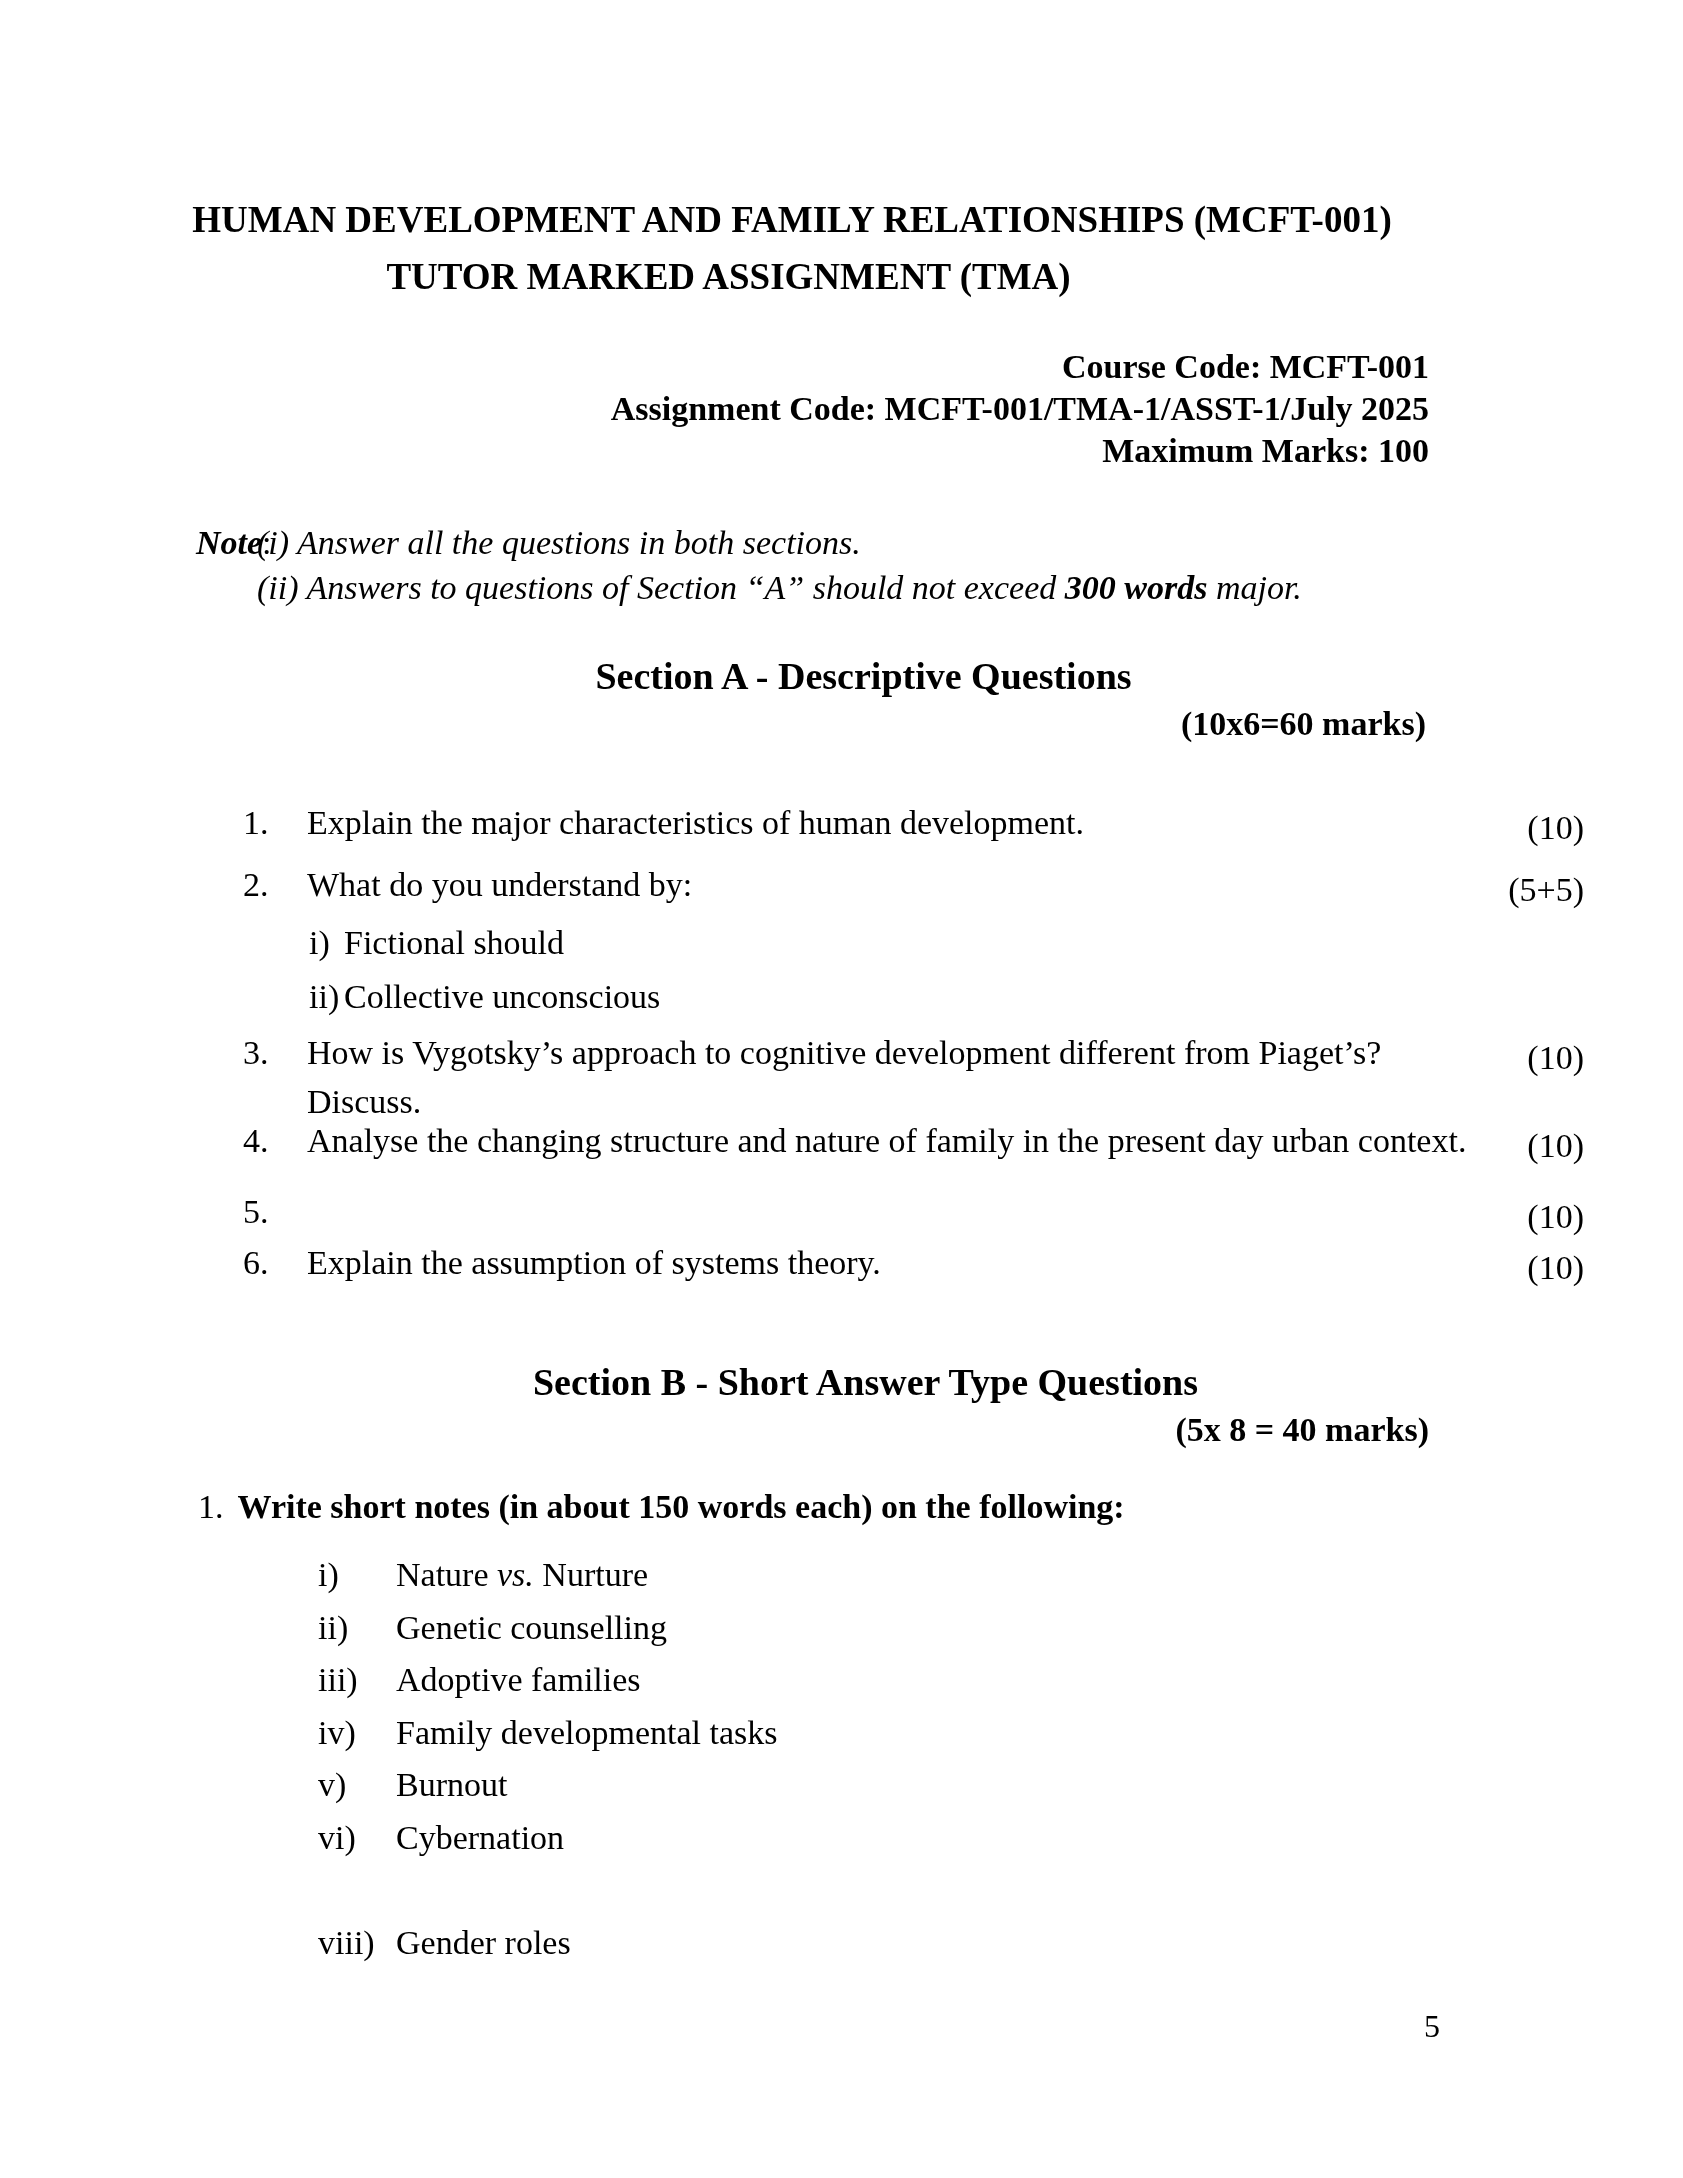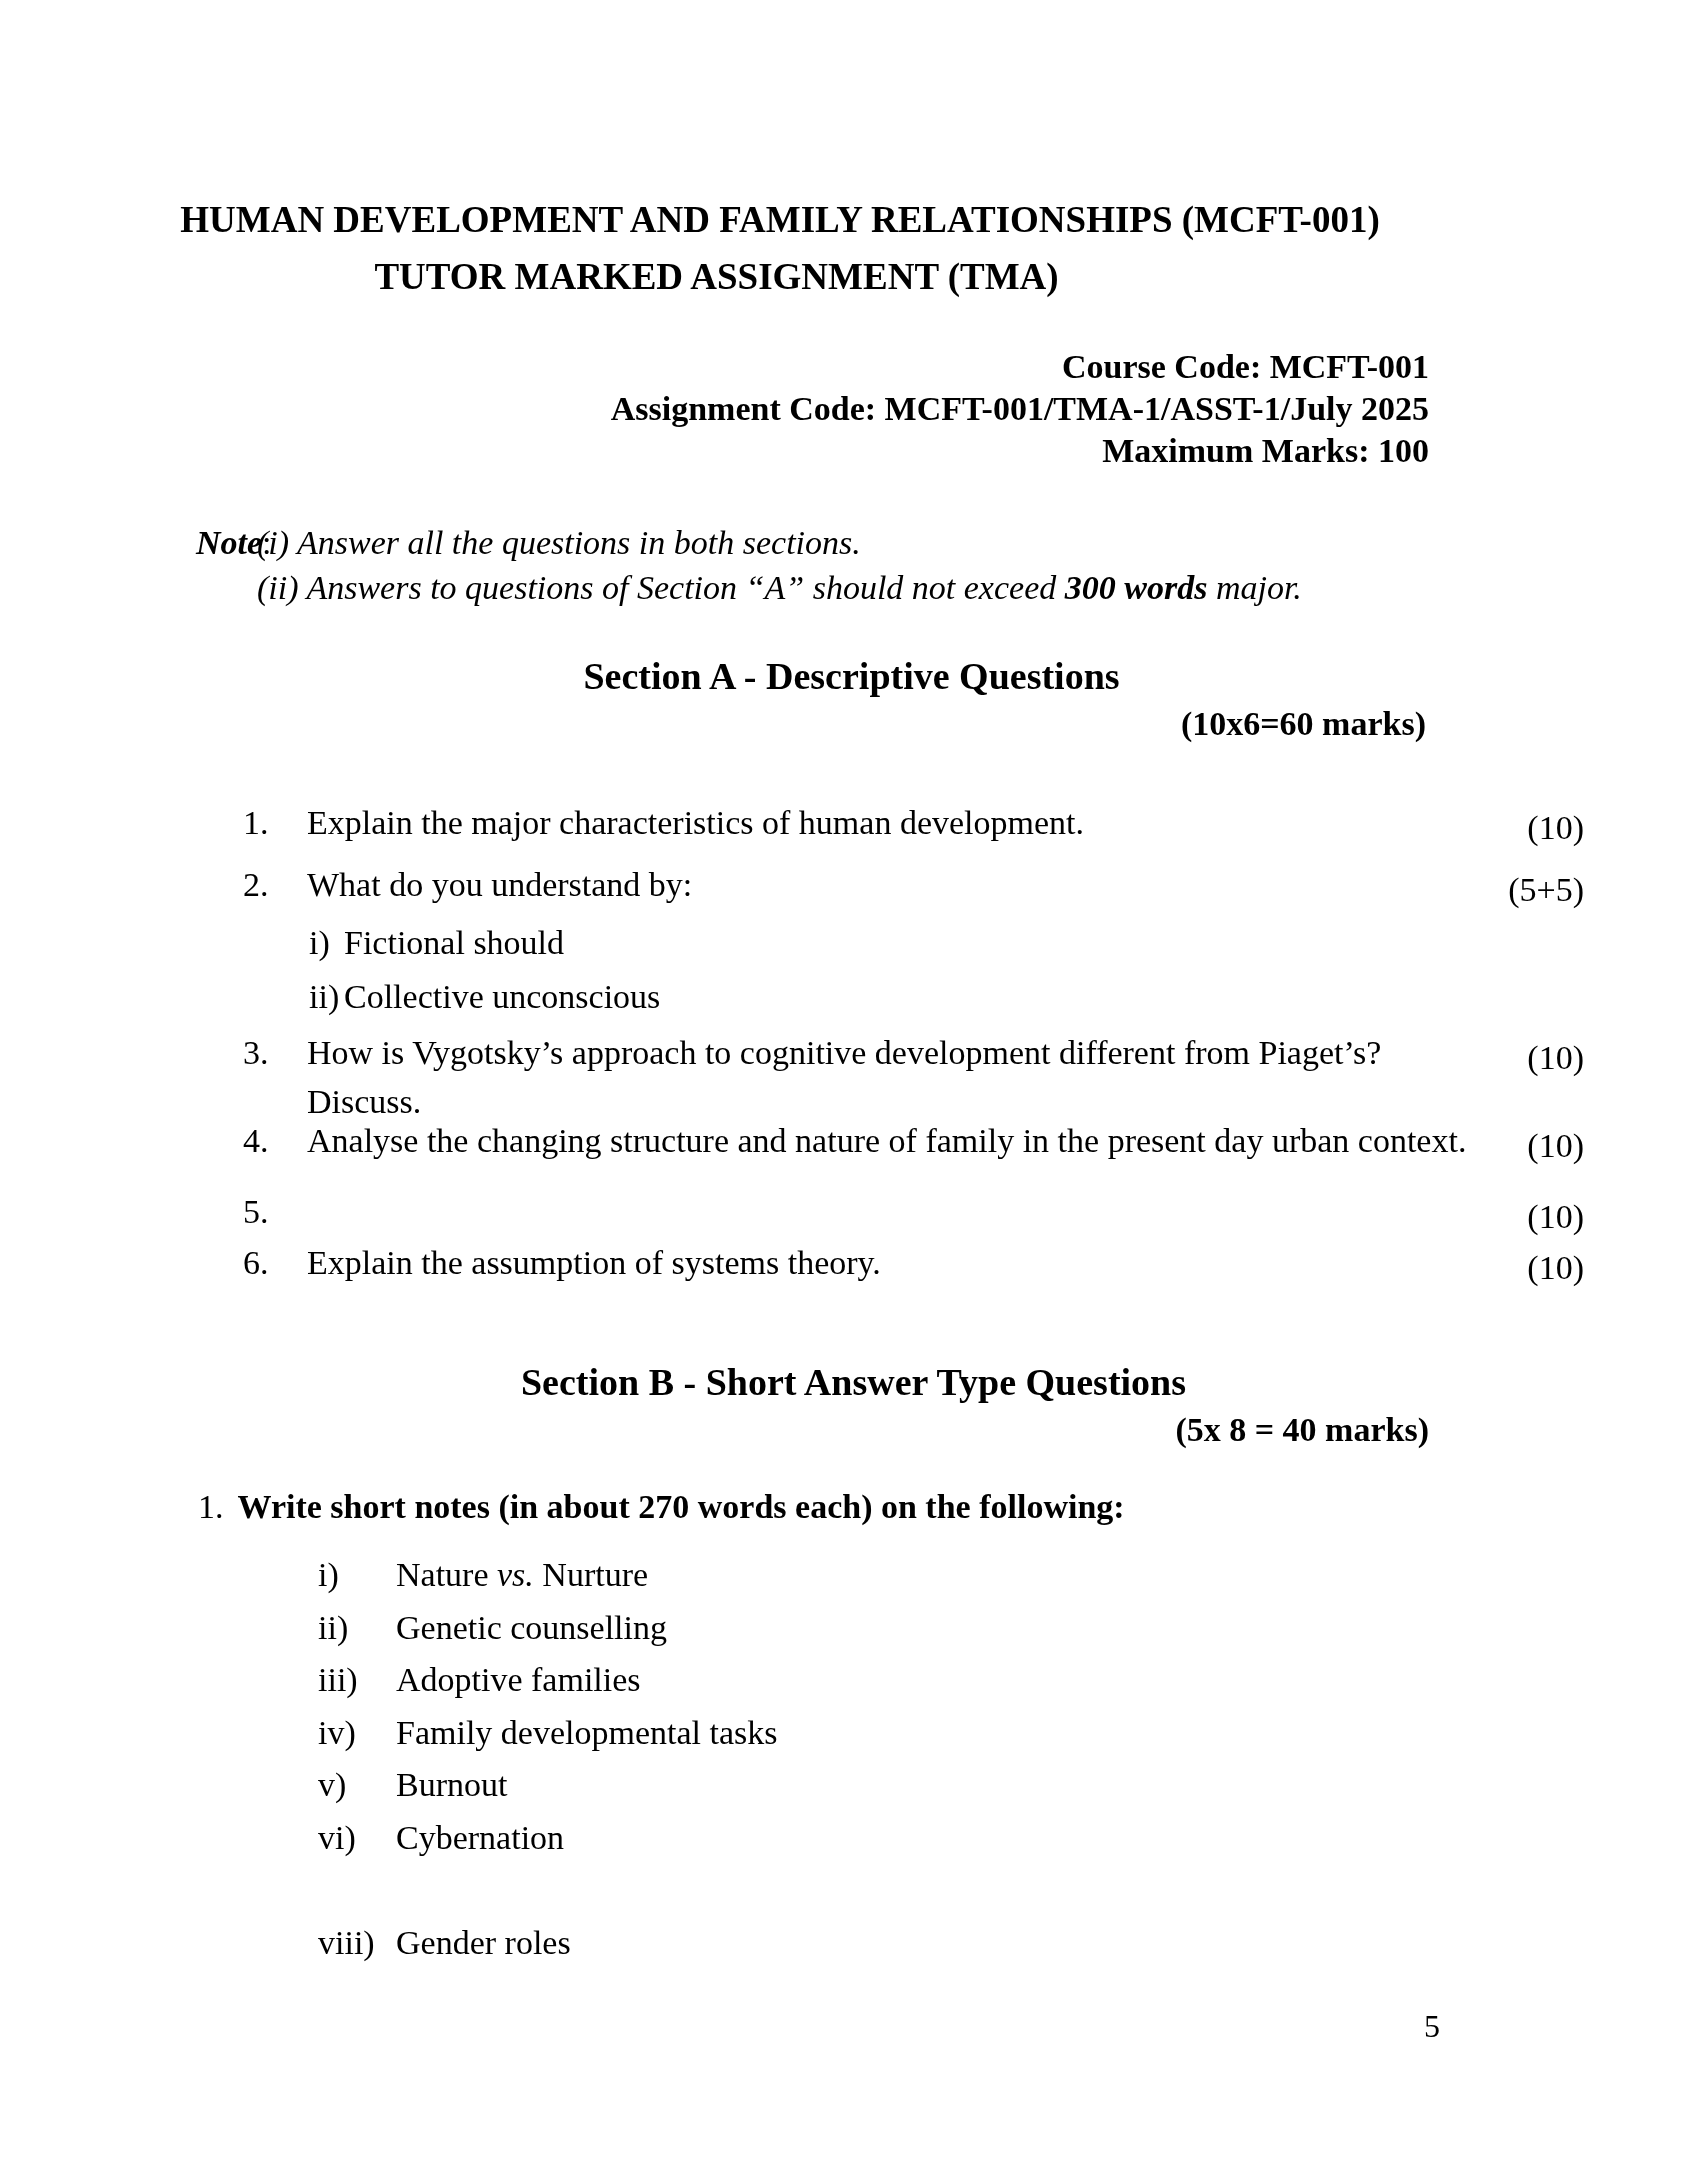--- a/index.html
+++ b/index.html
@@ -5,21 +5,21 @@
   html,body{margin:0;padding:0;background:#ffffff;}
   .page{
     position:relative;
     width:1683px;height:2178px;
     background:#ffffff;
     font-family:"Liberation Serif","DejaVu Serif",serif;
     color:#000;
     overflow:hidden;
   }
   .abs{position:absolute;}
-  .center{text-align:center;white-space:nowrap;}
+  .center{text-align:center;white-space:nowrap;padding-left:12px;}
 
   .title{top:197px;left:0;width:1560px;font-size:37px;font-weight:bold;line-height:46px;}
   .subtitle{top:254px;left:0;width:1433px;font-size:37px;font-weight:bold;line-height:46px;}
 
   .codes{top:346px;right:254px;text-align:right;font-size:34px;font-weight:bold;line-height:42px;white-space:nowrap;}
 
   .note{top:520px;left:196px;font-size:34px;font-style:italic;line-height:45px;white-space:nowrap;}
   .note-grid{display:grid;grid-template-columns:61px auto;}
   .note-label{font-weight:bold;}
   .note-colon{font-style:normal;}
@@ -118,21 +118,21 @@
   <div class="qrow" style="top:1243px">
     <span class="qnum">6.</span>
     <div class="qtext">Explain the assumption of systems theory.</div>
     <span class="qmarks">(10)</span>
   </div>
 
   <div class="abs secB-heading center">Section B - Short Answer Type Questions</div>
   <div class="abs secB-marks">(5x 8 = 40 marks)</div>
 
   <div class="abs b-intro">
-    <span class="num">1.</span><span class="txt">Write short notes (in about 270 words each) on the following:</span>
+    <span class="num">1.</span><span class="txt">Write short notes (in about 150 words each) on the following:</span>
   </div>
 
   <div class="brow" style="top:1555px">
     <span class="bnum">i)</span><span><span>Nature </span><span class="it">vs.</span><span> Nurture</span></span>
   </div>
   <div class="brow" style="top:1608px">
     <span class="bnum">ii)</span><span>Genetic counselling</span>
   </div>
   <div class="brow" style="top:1660px">
     <span class="bnum">iii)</span><span>Adoptive families</span>

